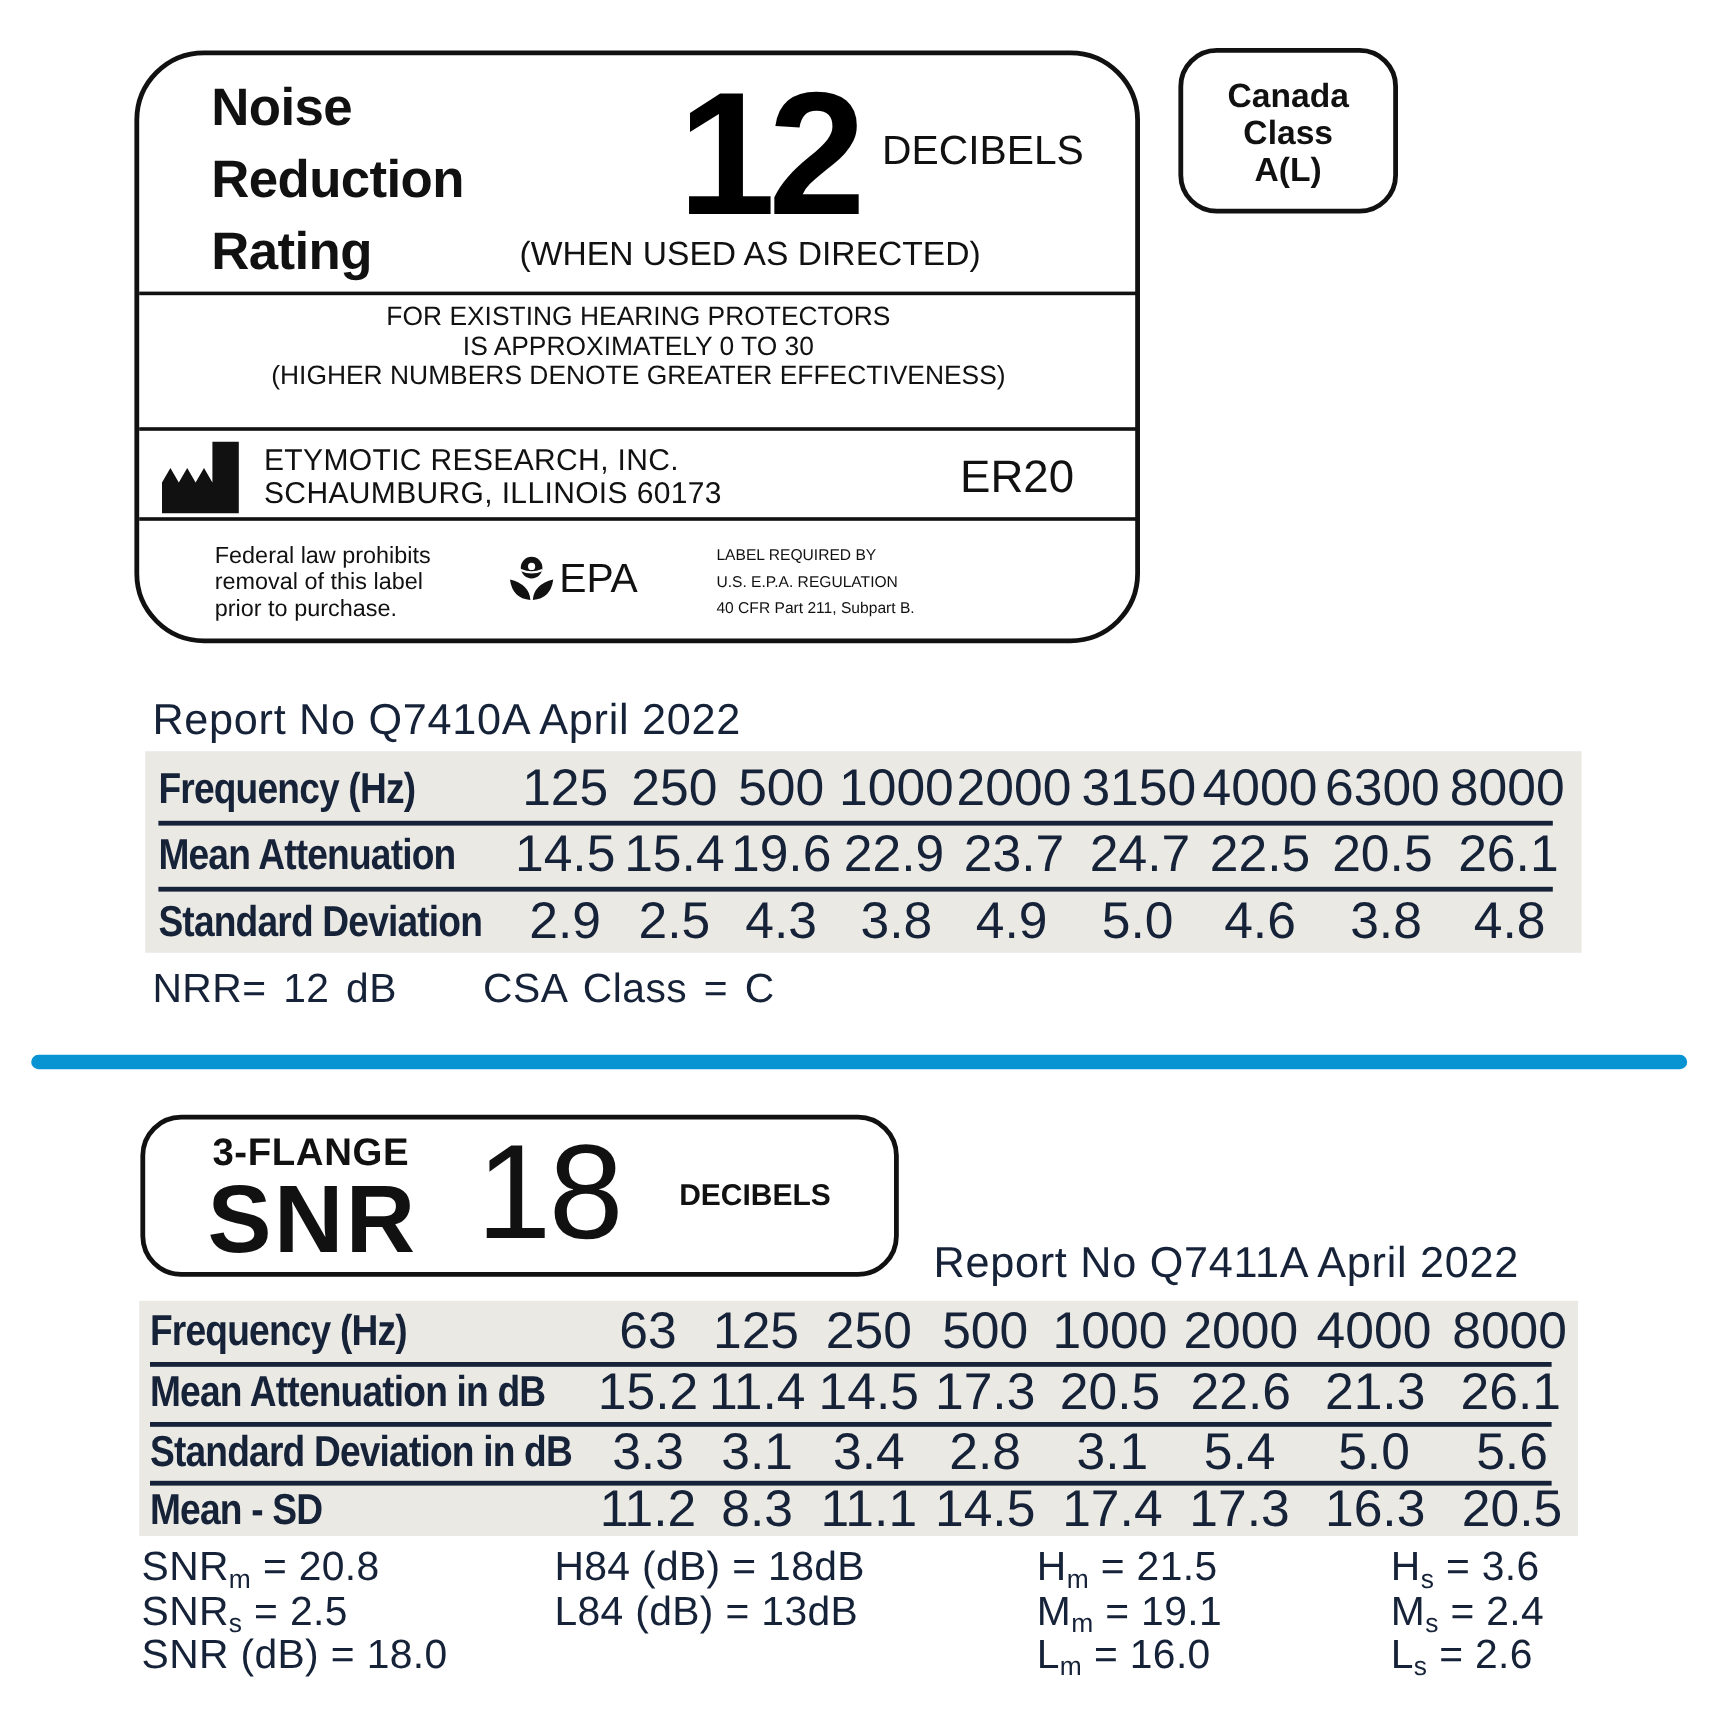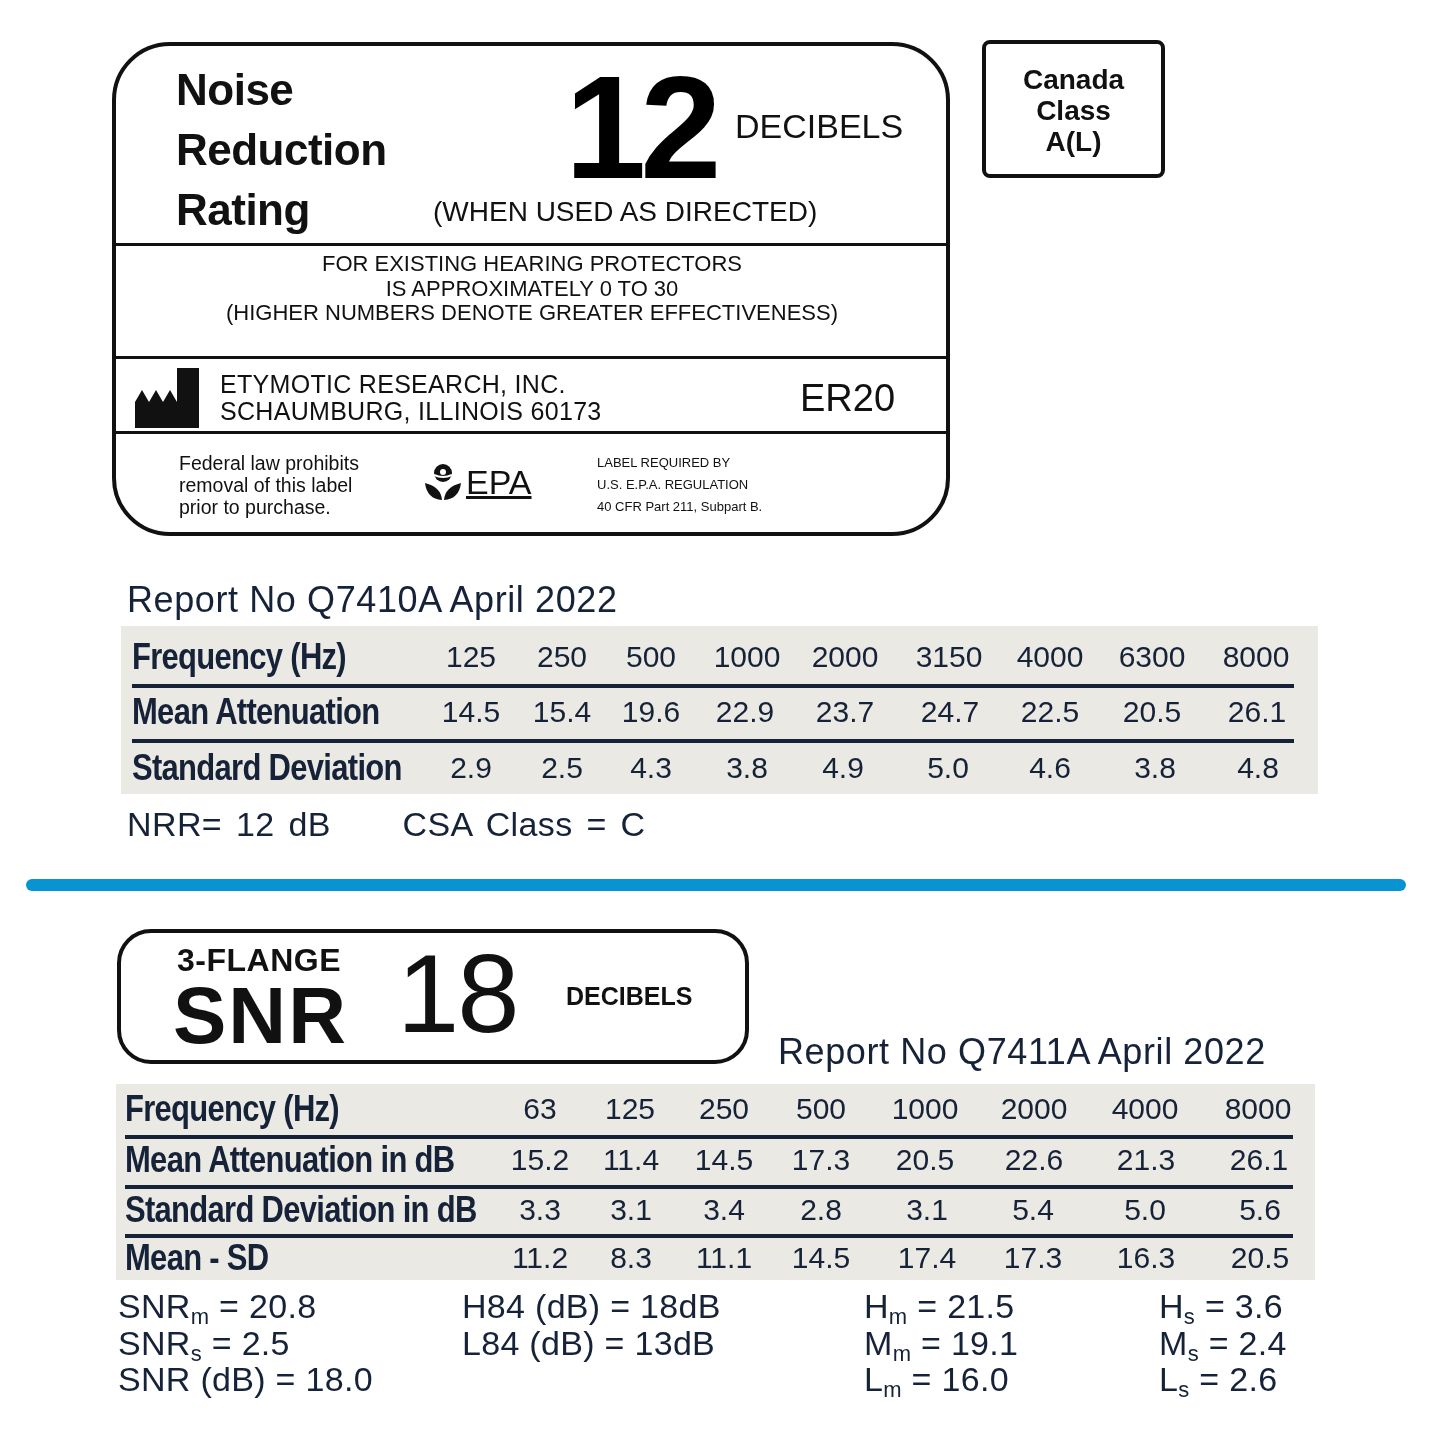--- a/index.html
+++ b/index.html
@@ -11,35 +11,35 @@
   .nrr-title { left: 176px; top: 60px; font-size: 44px; font-weight: bold; line-height: 60px; color: #111; letter-spacing: -0.5px; }
   .nrr-num { left: 565px; top: 58px; font-size: 146px; font-weight: bold; line-height: 140px; letter-spacing: -6px; color: #000; }
   .nrr-db { left: 735px; top: 106px; font-size: 34px; line-height: 40px; color: #111; }
   .nrr-when { left: 433px; top: 194px; font-size: 28px; line-height: 36px; color: #111; }
   .hline { height: 3px; background: #111; }
   .range { left: 116px; top: 252px; width: 832px; text-align: center; font-size: 22px; line-height: 24.5px; color: #111; }
   .factory { left: 135px; top: 368px; width: 66px; height: 60px; }
   .mfr { left: 220px; top: 371px; font-size: 25px; line-height: 27px; color: #111; letter-spacing: 0.3px; }
   .model { left: 800px; top: 376px; font-size: 38px; line-height: 44px; color: #111; }
   .fed { left: 179px; top: 452px; font-size: 19.5px; line-height: 22px; color: #111; }
-  .epa { left: 424px; top: 462px; display: flex; align-items: center; text-decoration: underline; }
+  .epa { left: 424px; top: 462px; display: flex; align-items: center; }
   .epa-text { font-size: 34px; line-height: 40px; margin-left: 4px; color: #111; }
   .reg { left: 597px; top: 452px; font-size: 13px; line-height: 22px; color: #111; }
 
   
-  .canada { left: 982px; top: 40px; width: 183px; height: 138px; border: 4px solid #111; border-radius: 8px; box-sizing: border-box; text-align: center; font-weight: bold; font-size: 28px; line-height: 31px; padding-top: 20px; color: #111; }
+  .canada { left: 982px; top: 40px; width: 183px; height: 138px; border: 4px solid #111; border-radius: 32px; box-sizing: border-box; text-align: center; font-weight: bold; font-size: 28px; line-height: 31px; padding-top: 20px; color: #111; }
 
   
   .navy { color: #152238; }
   .report1 { left: 127px; top: 578px; font-size: 36px; line-height: 44px; letter-spacing: 0.6px; }
   .tbl-bg { background: #ebe9e4; }
   .tbl1 { left: 121px; top: 626px; width: 1197px; height: 168px; }
   .row { position: absolute; left: 0; width: 100%; display: flex; align-items: center; }
   .rowlabel { position: absolute; left: 11px; font-weight: bold; font-size: 36px; letter-spacing: -0.8px; transform: scaleX(0.86); transform-origin: left center; white-space: nowrap; }
-  .cell { position: absolute; text-align: center; font-size: 30px; width: 100px; margin-left: -50px; }
+  .cell { position: absolute; text-align: center; font-size: 43px; width: 100px; margin-left: -50px; }
   .sep { position: absolute; left: 11px; height: 4px; background: #152238; }
   .nrr-summary { left: 127px; top: 802px; font-size: 34px; line-height: 44px; letter-spacing: 0.4px; word-spacing: 4px; }
 
   .divider { left: 26px; top: 879px; width: 1380px; height: 12px; border-radius: 6px; background: #0893d3; }
 
   
   .snr-box { left: 117px; top: 929px; width: 632px; height: 135px; border: 4px solid #111; border-radius: 34px; box-sizing: border-box; }
   .snr-flange { left: 177px; top: 940px; font-size: 32px; font-weight: bold; line-height: 40px; letter-spacing: 0.5px; }
   .snr-word { left: 173px; top: 976px; font-size: 80px; font-weight: bold; line-height: 80px; letter-spacing: 2px; }
   .snr-num { left: 397px; top: 934px; font-size: 112px; line-height: 120px; font-weight: normal; letter-spacing: -2px; }

